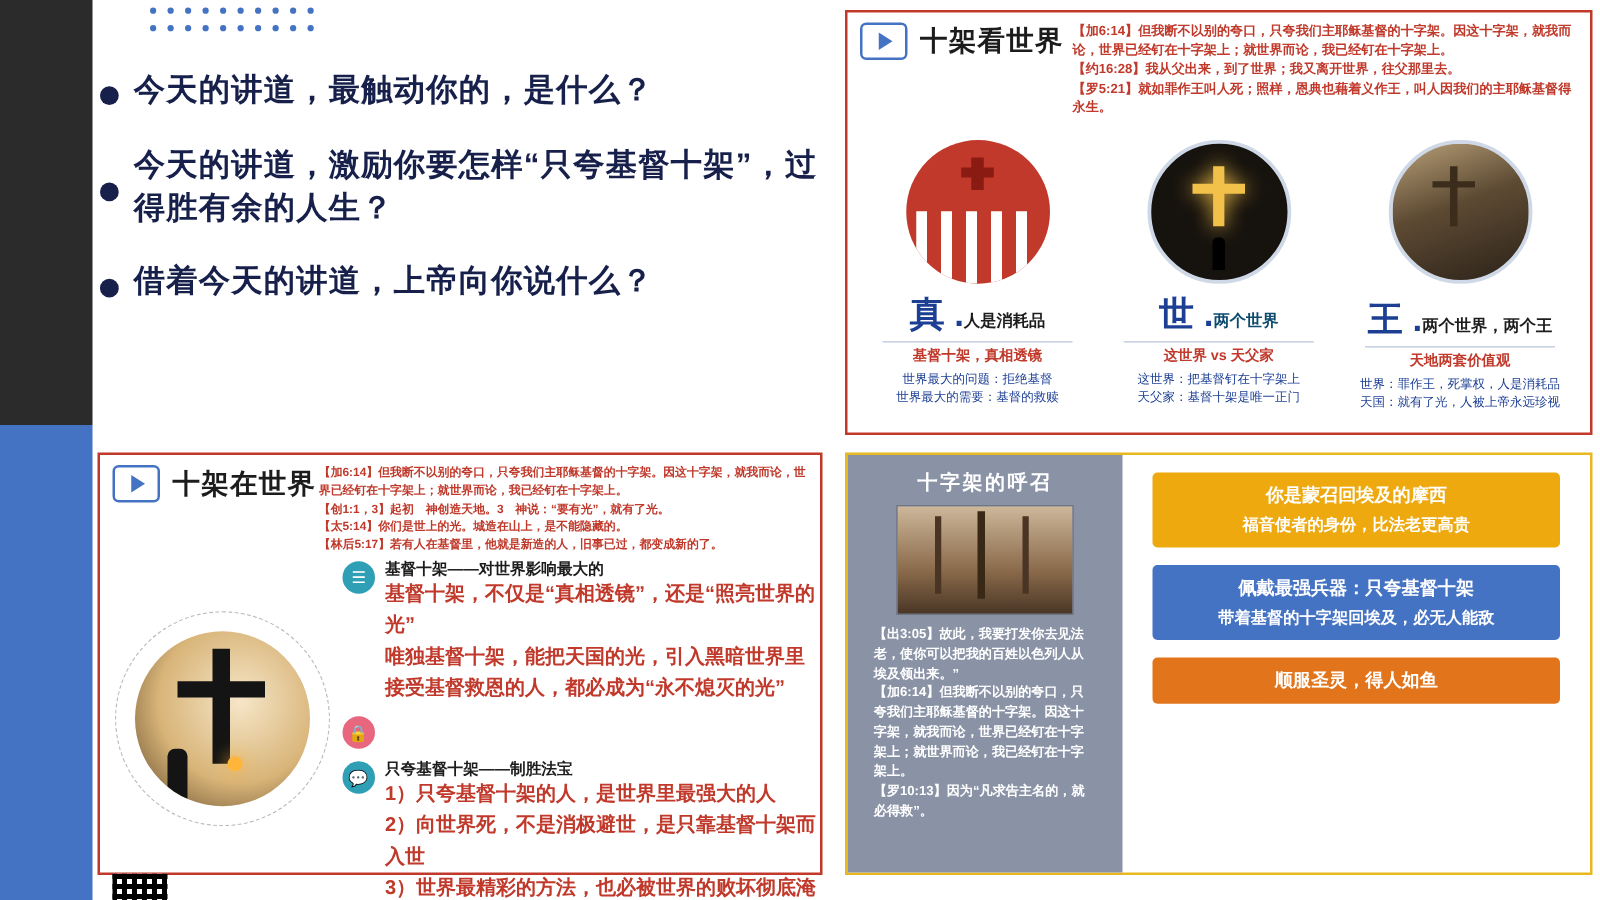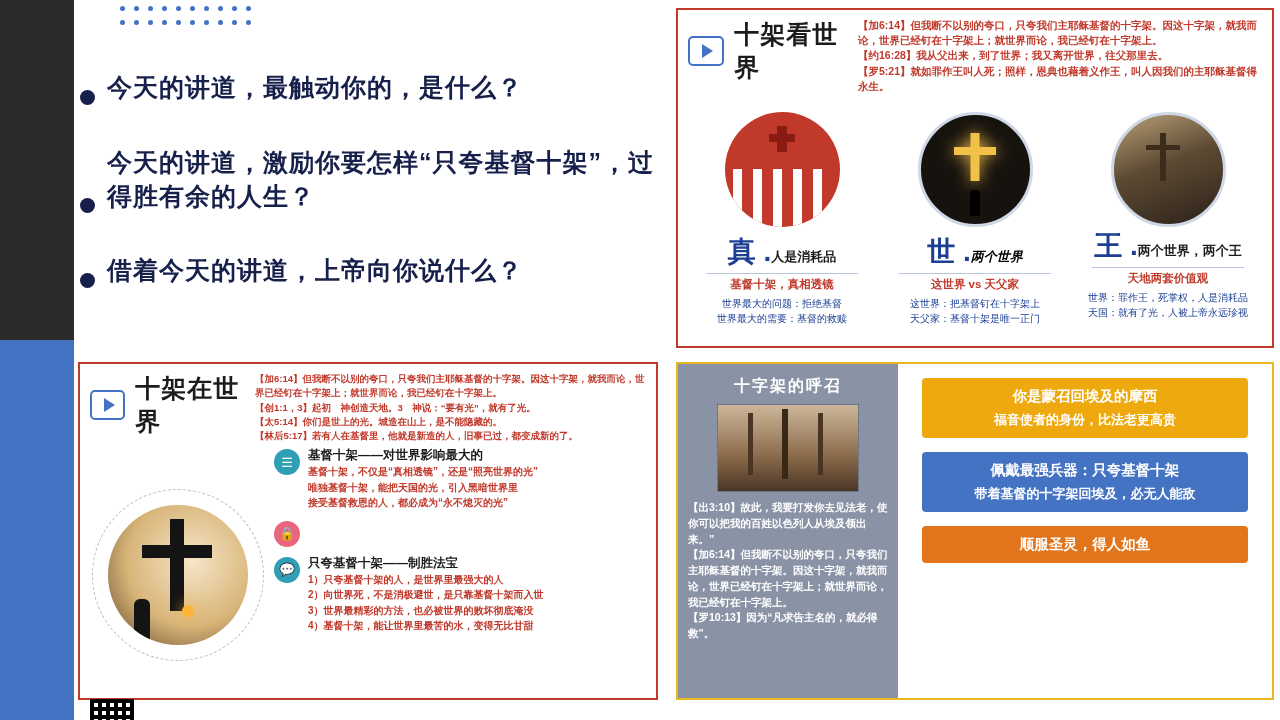--- a/index.html
+++ b/index.html
@@ -15,41 +15,41 @@
   
   #dots{position:absolute;left:120px;top:6px;width:140px;height:28px;}
   #dots .dot{width:5px;height:5px;border-radius:50%;background:#4573c4;position:absolute;}
 
   
   #left-panel{position:absolute;left:80px;top:30px;width:590px;height:330px;}
   #main-title{
     text-align:center;font-size:31px;color:#1c1c1c;font-weight:bold;
     text-decoration:underline;letter-spacing:2px;margin-top:12px;
   }
-  .q-row{display:flex;align-items:flex-end;margin-top:41px;}
+  .q-row{display:flex;align-items:center;margin-top:26px;}
   .bullet{width:15px;height:15px;border-radius:50%;background:#16204a;margin-top:8px;flex:0 0 auto;}
   .q-text{
     color:#16204a;font-size:25px;font-weight:bold;line-height:1.35;
     margin-left:12px;letter-spacing:1px;
   }
 
   
   .card{position:absolute;background:#fff;box-sizing:border-box;}
 
   
   #card-tr{left:676px;top:8px;width:598px;height:340px;border:2px solid #c0392b;}
   .hdr{display:flex;align-items:center;}
   .play-badge{
     width:38px;height:30px;border:2px solid #4573c4;border-radius:5px;
     display:flex;align-items:center;justify-content:center;box-sizing:border-box;
   }
   .play-badge .tri{
     width:0;height:0;border-left:11px solid #4573c4;border-top:7px solid transparent;border-bottom:7px solid transparent;margin-left:3px;
   }
-  .hdr-title{font-size:25px;font-weight:bold;color:#1c1c1c;margin-left:10px;letter-spacing:1px;}
+  .hdr-title{font-size:22px;font-weight:bold;color:#1c1c1c;margin-left:10px;letter-spacing:1px;text-align:center;}
   .verse{font-size:10.5px;line-height:1.45;color:#c0392b;font-weight:bold;}
 
   .trio{display:flex;justify-content:space-between;padding:0 14px;}
   .trio-col{width:180px;text-align:center;}
   .circ{width:115px;height:115px;border-radius:50%;margin:0 auto;position:relative;overflow:hidden;}
   .circ.red{background:#c0392b;}
   .circ.dark{background:#16120e;border:3px solid #cfd8e6;box-sizing:border-box;}
   .circ.paint{background:linear-gradient(160deg,#b8a078,#5d4a33 45%,#2b2219);border:3px solid #cfd8e6;box-sizing:border-box;}
   .bigchar{font-size:28px;font-weight:bold;color:#1c3f94;}
   .red-line{font-size:11.5px;color:#c0392b;font-weight:bold;margin-top:3px;}
@@ -71,25 +71,25 @@
   }
   .qr{position:absolute;left:10px;top:252px;width:44px;height:44px;background:
      repeating-linear-gradient(0deg,#000 0 4px,#fff 4px 8px),
      repeating-linear-gradient(90deg,#000 0 4px,transparent 4px 8px);
      background-blend-mode:multiply;}
   .bl-right{flex:1;padding-left:4px;}
   .sec{display:flex;margin-bottom:8px;}
   .sec-ic{width:26px;height:26px;border-radius:50%;display:flex;align-items:center;justify-content:center;color:#fff;font-size:13px;flex:0 0 auto;margin-top:2px;}
   .sec-tx{margin-left:8px;}
   .sec-h{font-size:12.5px;font-weight:bold;color:#1c1c1c;}
-  .sec-p{font-size:10px;color:#c0392b;font-weight:bold;line-height:1.55;}
+  .sec-p{font-size:16px;color:#c0392b;font-weight:bold;line-height:1.55;}
 
   
   #card-br{left:676px;top:362px;width:598px;height:338px;border:2px solid #e8b820;display:flex;}
-  .br-left{width:220px;background:#8a93a6;padding:8px 10px;box-sizing:border-box;color:#fff;}
+  .br-left{width:220px;background:#8a93a6;padding:8px 21px;box-sizing:border-box;color:#fff;}
   .br-title{text-align:center;font-size:16px;font-weight:bold;letter-spacing:2px;margin:4px 0 7px;}
   .br-img{width:140px;height:86px;margin:0 auto;background:linear-gradient(180deg,#cdb79a,#8a6a4a 60%,#4a3626);border:1px solid #6d7687;}
   .br-verse{font-size:10.5px;line-height:1.5;margin-top:8px;font-weight:bold;color:#fff;}
   .br-right{flex:1;padding:14px 24px;box-sizing:border-box;}
   .banner{border-radius:4px;padding:9px 6px;text-align:center;color:#fff;margin-bottom:14px;}
   .banner .t{font-size:14.5px;font-weight:bold;}
   .banner .s{font-size:13px;font-weight:bold;margin-top:5px;}
 </style>
 </head>
 <body>
@@ -167,34 +167,34 @@
 世界最大的需要：基督的救赎</div>
     </div>
 
     <div class="trio-col">
       <div class="circ dark">
         <div style="position:absolute;left:50%;top:18px;transform:translateX(-50%);width:9px;height:48px;background:#f2c14a;box-shadow:0 0 16px #f2c14a;"></div>
         <div style="position:absolute;left:50%;top:32px;transform:translateX(-50%);width:42px;height:8px;background:#f2c14a;box-shadow:0 0 16px #f2c14a;"></div>
         <div style="position:absolute;left:50%;bottom:8px;transform:translateX(-50%);width:10px;height:26px;background:#000;border-radius:4px 4px 0 0;"></div>
       </div>
       <div style="margin-top:6px;">
-        <span class="bigchar">世</span><span class="bigchar"> .</span><span style="font-size:13px;font-weight:bold;color:#000000;font-style:italic;">两个世界</span>
+        <span class="bigchar">世</span><span class="bigchar"> .</span><span style="font-size:13px;font-weight:bold;color:#0c4a6e;">两个世界</span>
       </div>
       <div style="border-top:1px solid #b9c5da;margin:2px 14px 0;"></div>
       <div class="red-line">这世界 vs 天父家</div>
       <div class="blue-line" style="white-space:pre-line;">这世界：把基督钉在十字架上
 天父家：基督十架是唯一正门</div>
     </div>
 
     <div class="trio-col">
       <div class="circ paint">
         <div style="position:absolute;left:46px;top:18px;width:6px;height:48px;background:#3b2c1c;"></div>
         <div style="position:absolute;left:32px;top:30px;width:34px;height:5px;background:#3b2c1c;"></div>
       </div>
-      <div style="margin-top:0;">
+      <div style="margin-top:10px;">
         <span class="bigchar">王</span><span class="bigchar"> .</span><span style="font-size:13px;font-weight:bold;color:#1c1c1c;">两个世界，两个王</span>
       </div>
       <div style="border-top:1px solid #b9c5da;margin:2px 14px 0;"></div>
       <div class="red-line">天地两套价值观</div>
       <div class="blue-line" style="white-space:pre-line;">世界：罪作王，死掌权，人是消耗品
 天国：就有了光，人被上帝永远珍视</div>
     </div>
   </div>
 </div>
 
@@ -256,21 +256,21 @@
 <div class="card" id="card-br">
   <div class="br-left">
     <div class="br-title">十字架的呼召</div>
     <div class="br-img">
       <div style="position:relative;width:100%;height:100%;">
         <div style="position:absolute;left:30px;top:8px;width:5px;height:62px;background:#4a3525;"></div>
         <div style="position:absolute;left:100px;top:8px;width:5px;height:62px;background:#4a3525;"></div>
         <div style="position:absolute;left:64px;top:4px;width:6px;height:70px;background:#3a2817;"></div>
       </div>
     </div>
-    <div class="br-verse" style="white-space:pre-line;">【出3:10】故此，我要打发你去见法老，使你可以把我的百姓以色列人从埃及领出来。”
+    <div class="br-verse" style="white-space:pre-line;">【出3:05】故此，我要打发你去见法老，使你可以把我的百姓以色列人从埃及领出来。”
 【加6:14】但我断不以别的夸口，只夸我们主耶稣基督的十字架。因这十字架，就我而论，世界已经钉在十字架上；就世界而论，我已经钉在十字架上。
 【罗10:13】因为“凡求告主名的，就必得救”。</div>
   </div>
 
   <div class="br-right">
     <div class="banner" style="background:#eda90e;">
       <div class="t">你是蒙召回埃及的摩西</div>
       <div class="s">福音使者的身份，比法老更高贵</div>
     </div>
     <div class="banner" style="background:#4573c4;">

